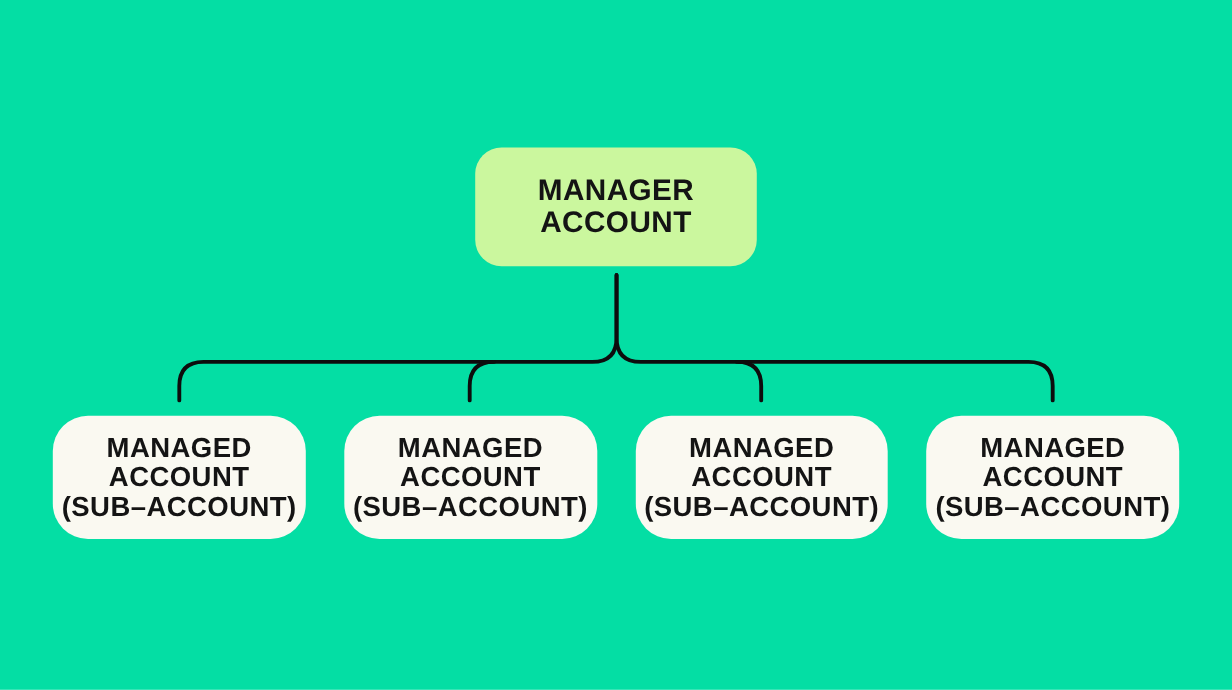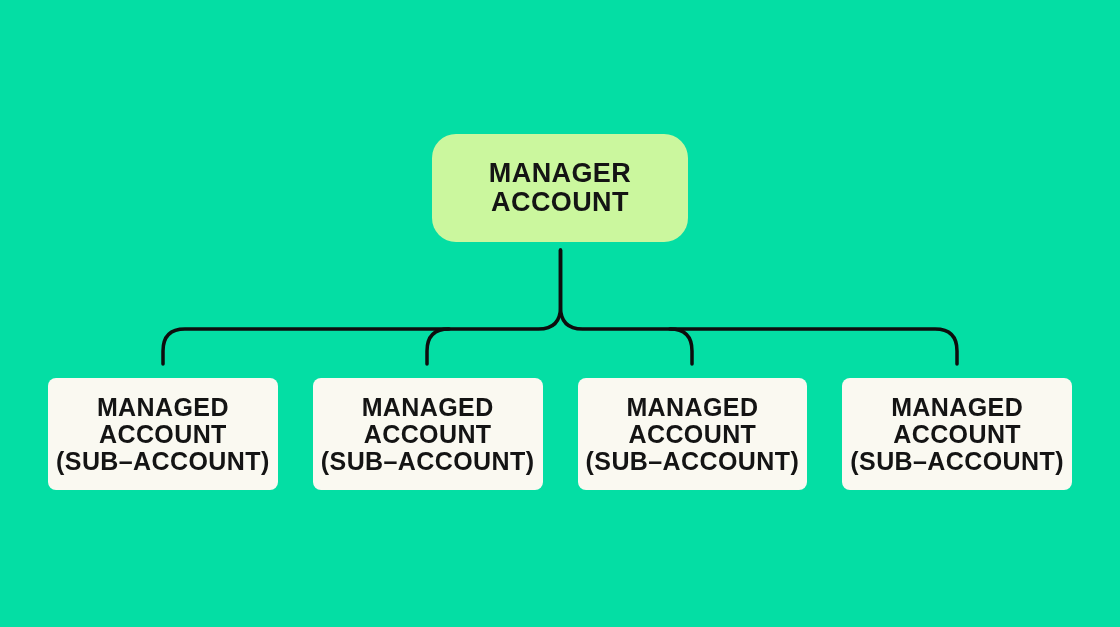--- a/index.html
+++ b/index.html
@@ -54,21 +54,21 @@
     position: absolute;
     left: 48px; top: 378px;
     width: 1024px; height: 112px;
     display: flex; gap: 35px;
   }
   .managed-node {
     position: relative;
     flex: 1 1 0;
     height: 112px;
     background: var(--managed-box);
-    border-radius: 8px;
+    border-radius: 32px;
     display: flex; align-items: center; justify-content: center;
     text-align: center;
     color: var(--text);
     font-weight: 700;
     font-size: 25px; line-height: 1.08;
   }
 </style>
 </head>
 <body>
 

